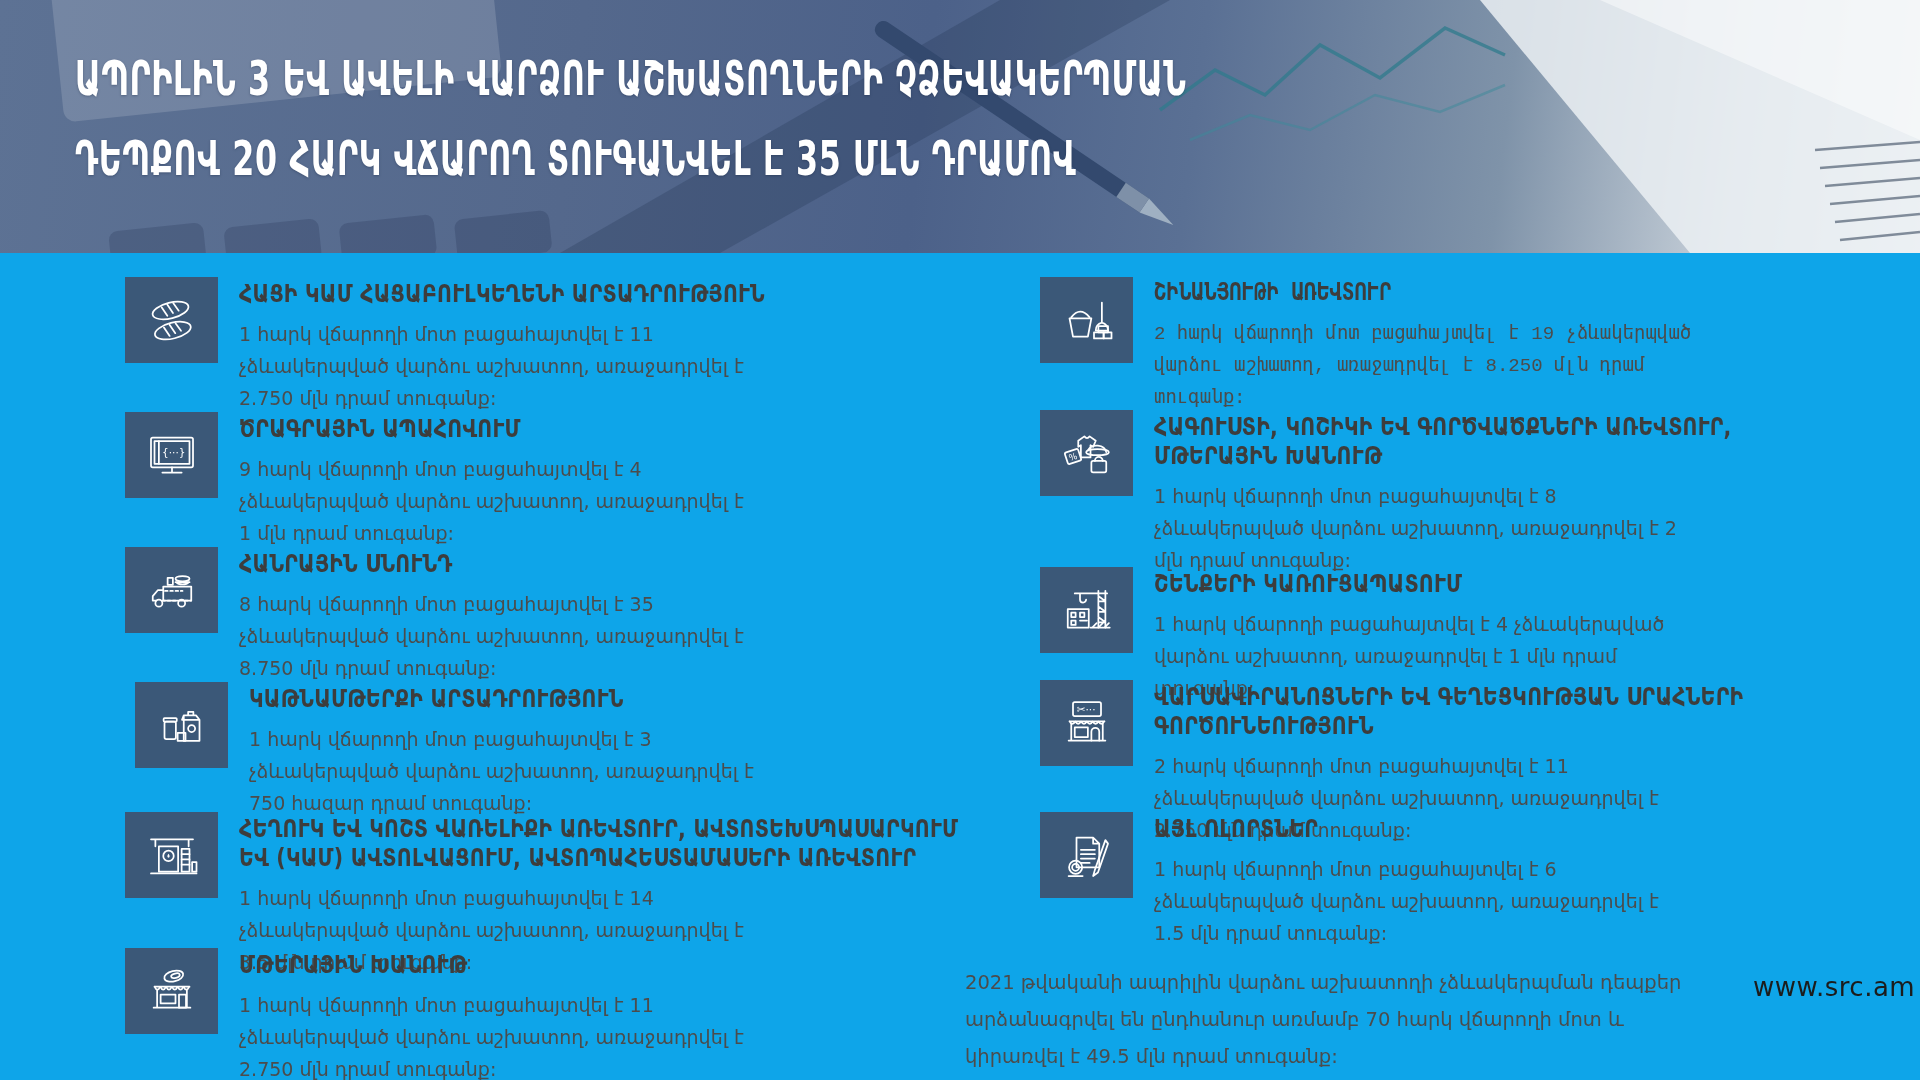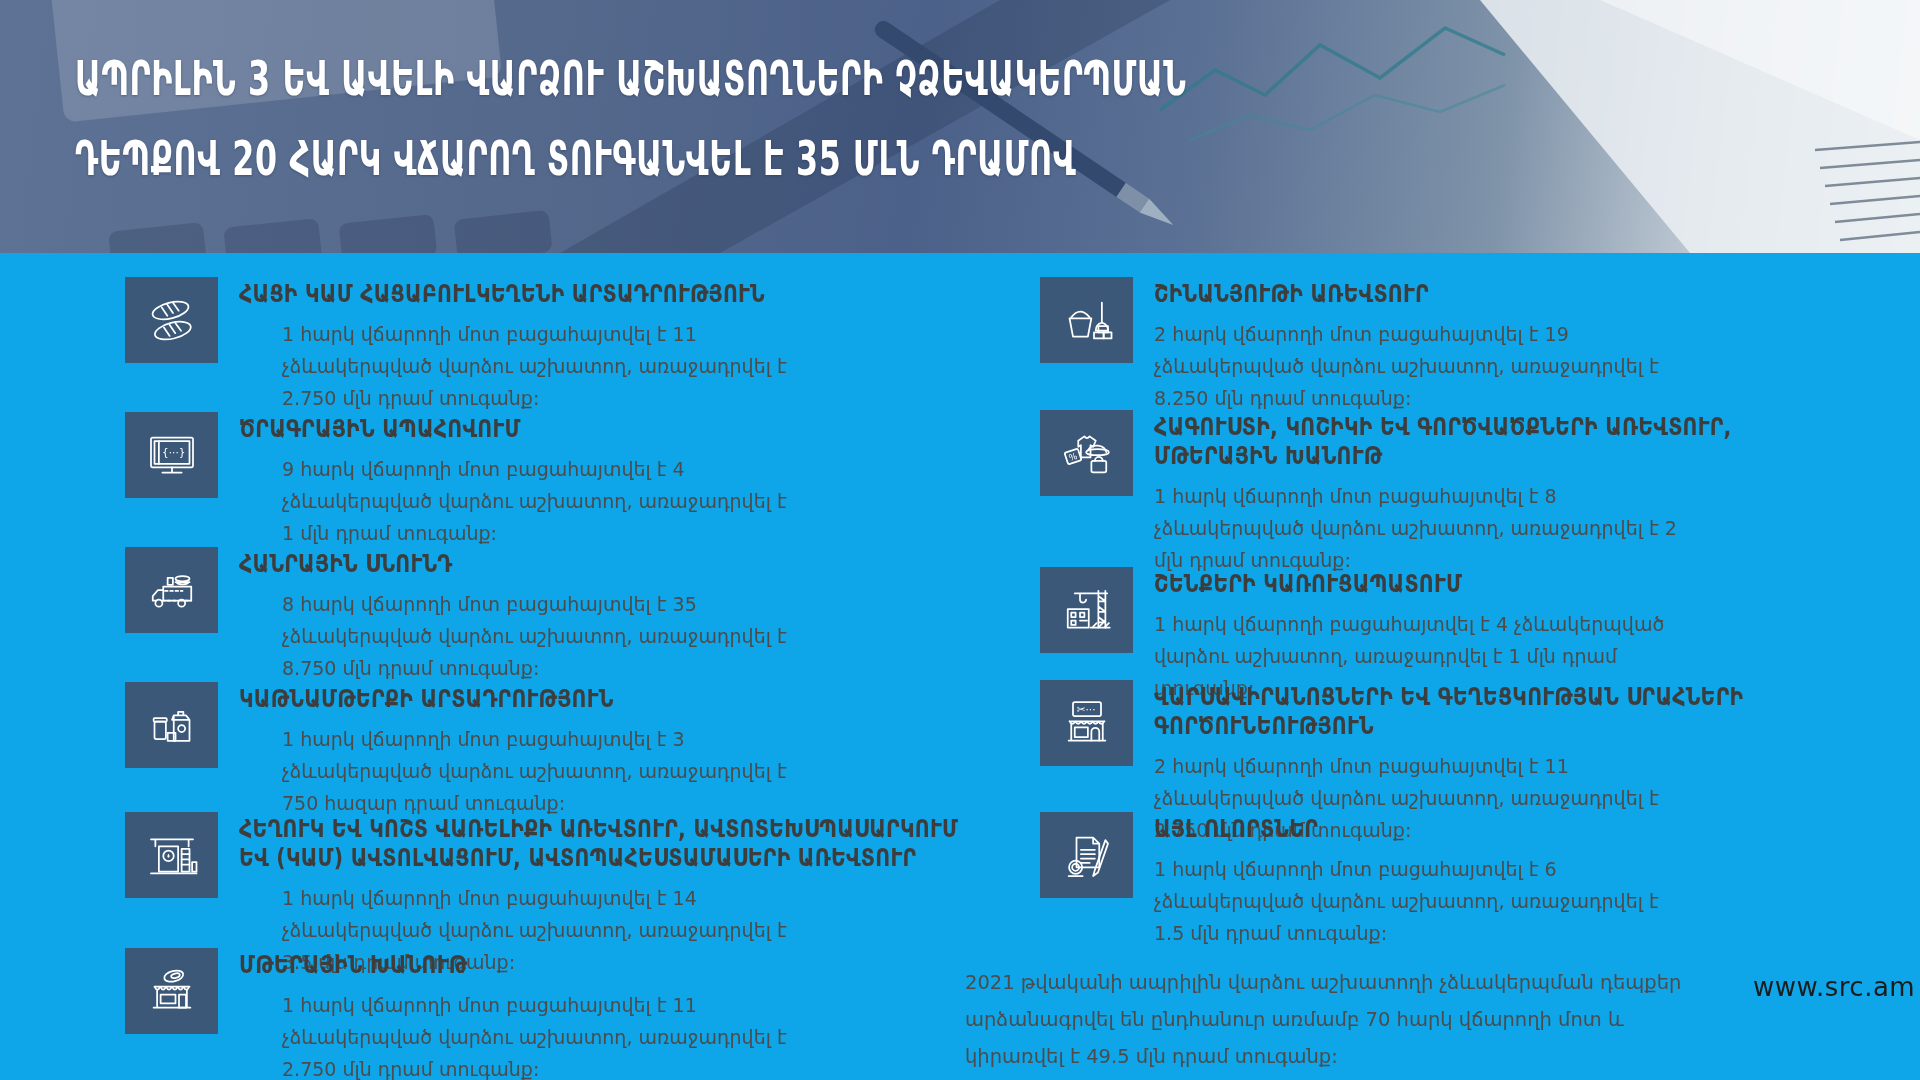--- a/index.html
+++ b/index.html
@@ -33,21 +33,21 @@
   .tile svg{display:block;}
   .txt{padding-top:3px;}
   .sec-title{
     margin:0 0 9px;font-size:24px;font-weight:bold;color:#3d3d3d;
     line-height:1.2;letter-spacing:.3px;
     transform:scaleX(0.85);transform-origin:left top;
   }
   .sec-body{margin:0;font-size:19px;line-height:1.7;color:#4c4c4c;}
   .col-l .sec-title{max-width:880px;}
   .col-r .sec-title{max-width:790px;}
-  .col-l .sec-body{max-width:505px;margin-left:43px;}
+  .col-l .sec-body{max-width:505px;}
   .col-r .sec-body{max-width:540px;}
 
   
   .footer-note{
     position:absolute;left:965px;top:944px;width:720px;
     font-size:19.5px;line-height:1.9;color:#4c4c4c;
   }
   .website{
     position:absolute;left:1753px;top:972px;
     font-size:26px;color:#1c1c1c;letter-spacing:.5px;
@@ -147,21 +147,21 @@
               <ellipse cx="44" cy="19" rx="8" ry="3"></ellipse>
               <path d="M36 23 h16 M37 23 a7.5 4 0 0 0 14 0"></path>
             </svg>
           </span>
         </div>
         <div class="txt">
           <h3 class="sec-title">ՀԱՆՐԱՅԻՆ ՍՆՈՒՆԴ</h3>
           <p class="sec-body">8 հարկ վճարողի մոտ բացահայտվել է 35 չձևակերպված վարձու աշխատող, առաջադրվել է 8.750 մլն դրամ տուգանք:</p>
         </div>
       </div>
-      <div class="section col-l" style="left: 125px; top: 682px; justify-content: flex-end;">
+      <div class="section col-l" style="left: 135px; top: 682px; justify-content: flex-end;">
         <div class="tile">
           <span class="icon">
             <svg viewBox="0 0 64 64" width="60" height="56" fill="none" stroke="#fff" stroke-width="2" stroke-linecap="round" stroke-linejoin="round">
               <path d="M34 21 h14 l4 5 v24 h-18 z M34 21 l-2 5 h20 M39 21 v-4 h6 v4"></path>
               <circle cx="43" cy="36" r="4"></circle>
               <rect x="12" y="28" width="13" height="20" rx="2"></rect>
               <rect x="11" y="24" width="15" height="4" rx="1"></rect>
               <path d="M27 41 h9 v9 h-9 z"></path>
             </svg>
           </span>
@@ -204,21 +204,21 @@
               <rect x="19" y="36" width="17" height="10"></rect>
               <rect x="40" y="36" width="8" height="15"></rect>
             </svg>
           </span>
         </div>
         <div class="txt">
           <h3 class="sec-title">ՄԹԵՐԱՅԻՆ ԽԱՆՈՒԹ</h3>
           <p class="sec-body">1 հարկ վճարողի մոտ բացահայտվել է 11 չձևակերպված վարձու աշխատող, առաջադրվել է 2.750 մլն դրամ տուգանք:</p>
         </div>
       </div>
-      <div class="section col-r" style="left: 1040px; top: 277px;">
+      <div class="section col-r" style="left: 1040px; top: 277px; font-family: Liberation Mono, monospace;">
         <div class="tile">
           <span class="icon">
             <svg viewBox="0 0 64 64" width="60" height="56" fill="none" stroke="#fff" stroke-width="2" stroke-linecap="round" stroke-linejoin="round">
               <path d="M12 30 l4 21 h17 l4 -21 z"></path>
               <path d="M14 29 q10 -13 21 0"></path>
               <path d="M49 12 v23 M49 35 q-7 2 -7 9 h14 q0 -7 -7 -9 z"></path>
               <rect x="40" y="46" width="11" height="7"></rect>
               <rect x="51" y="46" width="9" height="7"></rect>
               <rect x="45" y="39" width="11" height="7"></rect>
             </svg>

